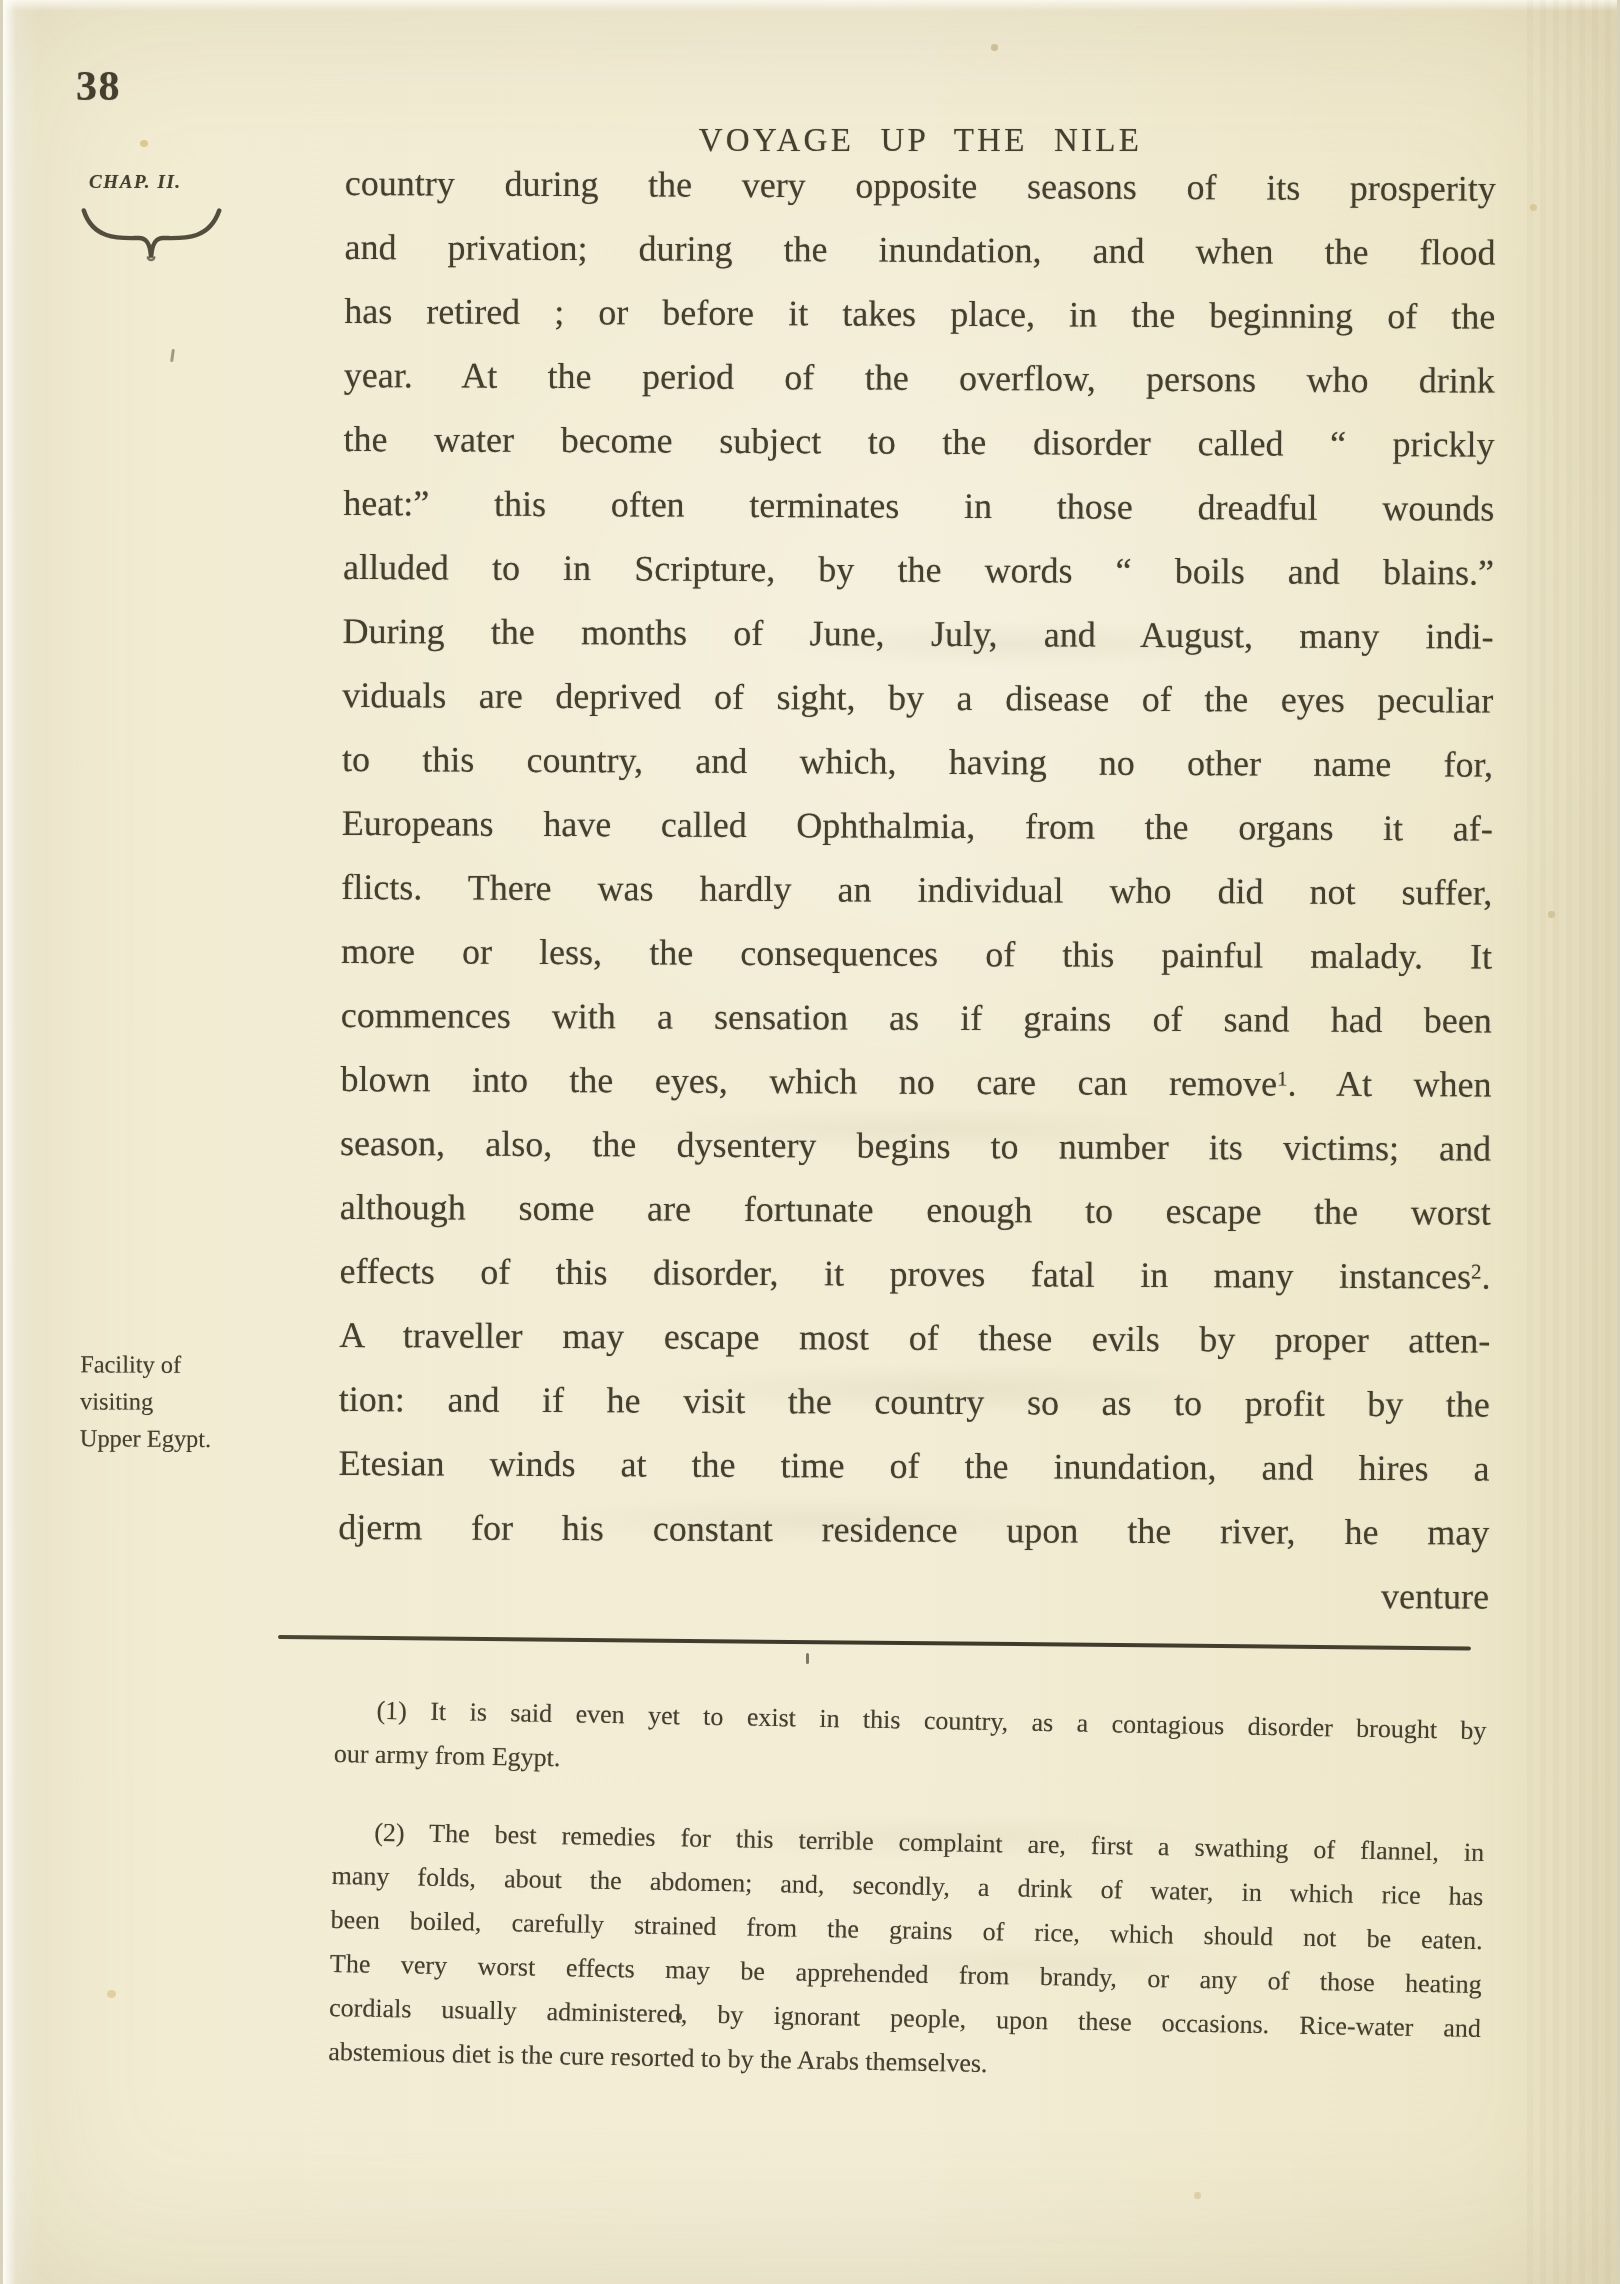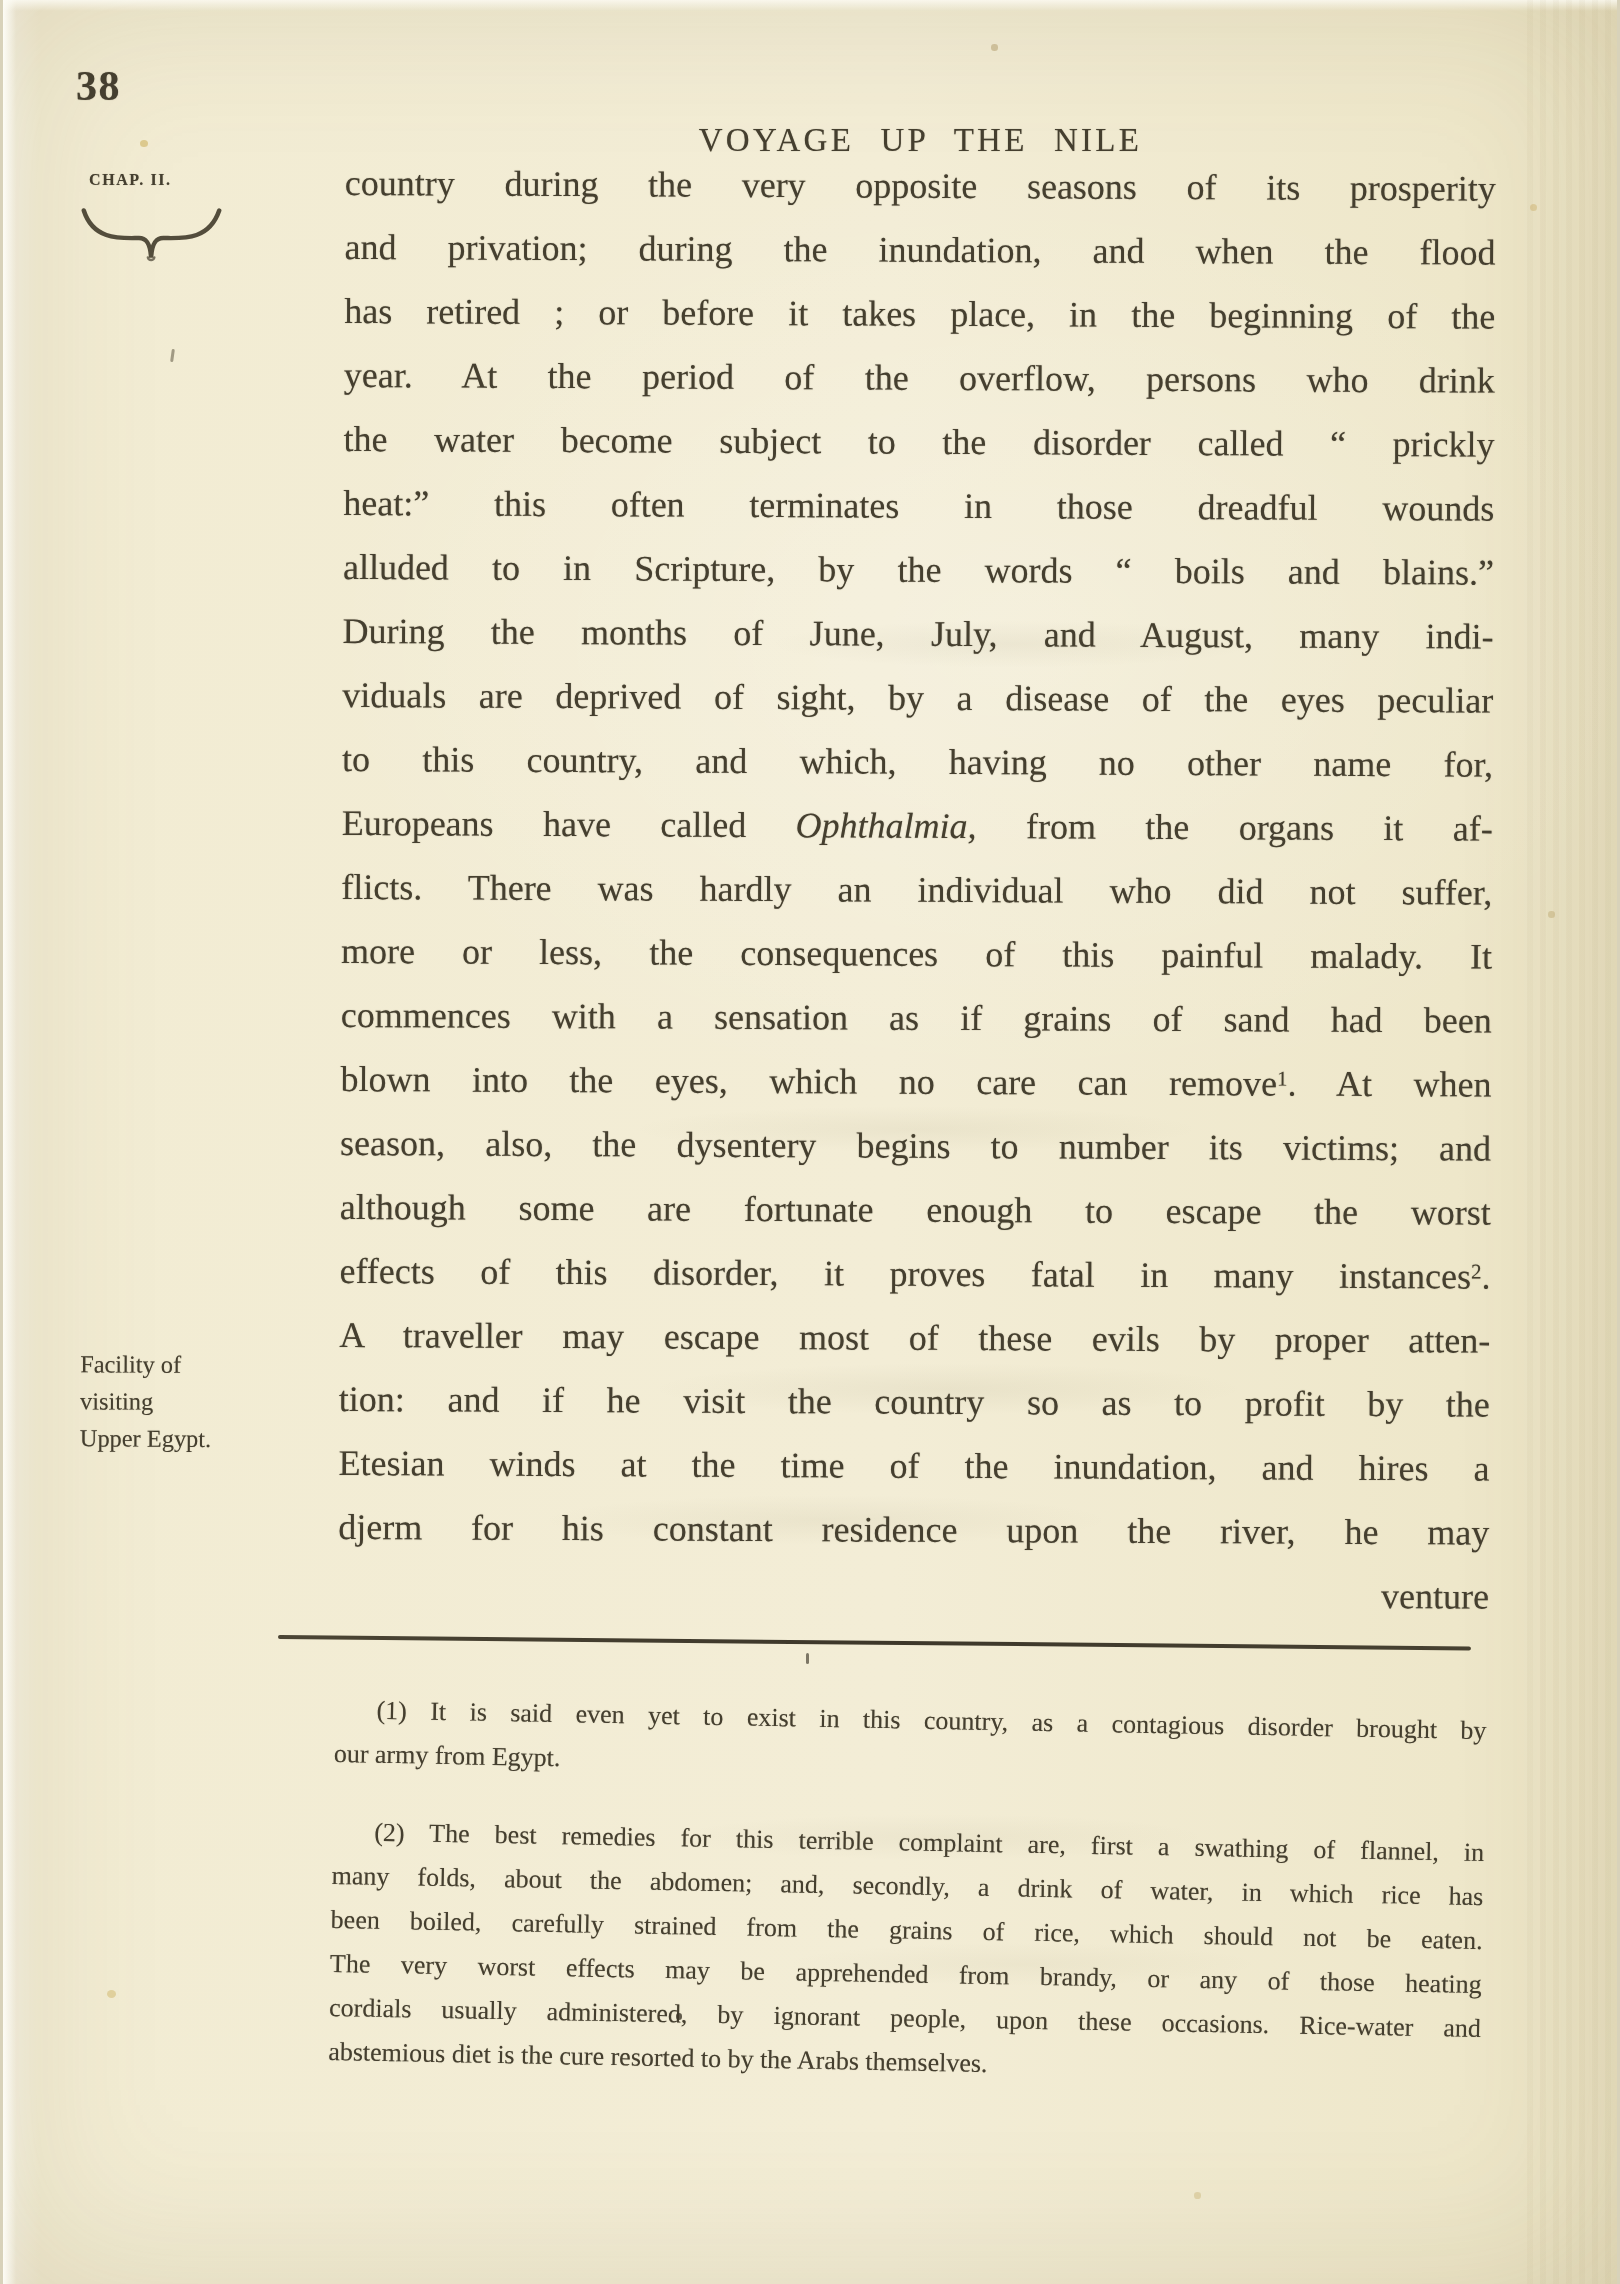--- a/index.html
+++ b/index.html
@@ -31,34 +31,34 @@
       radial-gradient(383px 33px at 937px 1837px, rgba(120,110,70,0.06), transparent 70%),
       radial-gradient(342px 31px at 1019px 1964px, rgba(120,110,70,0.05), transparent 70%);}
   .speck{position:absolute;border-radius:50%;}
 
   .page-number{position:absolute;left:73px;top:62px;font-size:42px;font-weight:700;
     letter-spacing:1.6px;text-shadow:0 0 1.1px rgba(69,63,47,0.55);}
   .running-header{position:absolute;left:342px;top:122px;width:1151px;text-align:center;
     font-size:33px;font-weight:400;letter-spacing:3.3px;word-spacing:14.7px;
     text-shadow:0 0 1px rgba(69,63,47,0.5);}
 
-  .chap-note{position:absolute;left:86px;top:171px;font-size:16px;font-weight:600;
-    letter-spacing:1.6px;text-shadow:0 0 0.8px rgba(69,63,47,0.5);}
+  .chap-note{position:absolute;left:86px;top:171px;font-size:19px;font-weight:600;
+    letter-spacing:1.6px;text-shadow:0 0 0.8px rgba(69,63,47,0.5);font-style:italic;}
   .chap-brace{position:absolute;left:77px;top:204px;}
 
   .margin-note{position:absolute;left:77px;top:1346px;width:261px;font-size:24.4px;
     line-height:37px;text-shadow:0 0 0.8px rgba(69,63,47,0.45);transform:rotate(0.3deg);}
 
   .body{position:absolute;left:342px;top:151px;width:1151px;font-size:36px;
     line-height:64px;transform:rotate(0.28deg);transform-origin:0 0;
     text-shadow:0 0 1.1px rgba(69,63,47,0.5);}
   .bl{text-align:justify;text-align-last:justify;text-justify:inter-word;
     white-space:normal;height:64px;overflow:visible;}
   .bl.catch{text-align:right;text-align-last:right;}
-  .it{font-style:italic;}
+  .it{}
   .sup{font-size:21px;position:relative;top:-0.48em;letter-spacing:0;}
 
   .rule{position:absolute;left:275px;top:1635px;width:1193px;height:4.1px;
     background:linear-gradient(90deg,#4b4534,#3d372a 50%,#474131);
     border-radius:2.4px;transform:rotate(0.55deg);transform-origin:0 50%;}
 
   .footnotes{position:absolute;left:332px;top:1688px;width:1152px;font-size:26px;
     line-height:44px;transform:rotate(1.05deg);transform-origin:0 0;
     text-shadow:0 0 0.8px rgba(69,63,47,0.45);}
   .fn{margin:0;}

